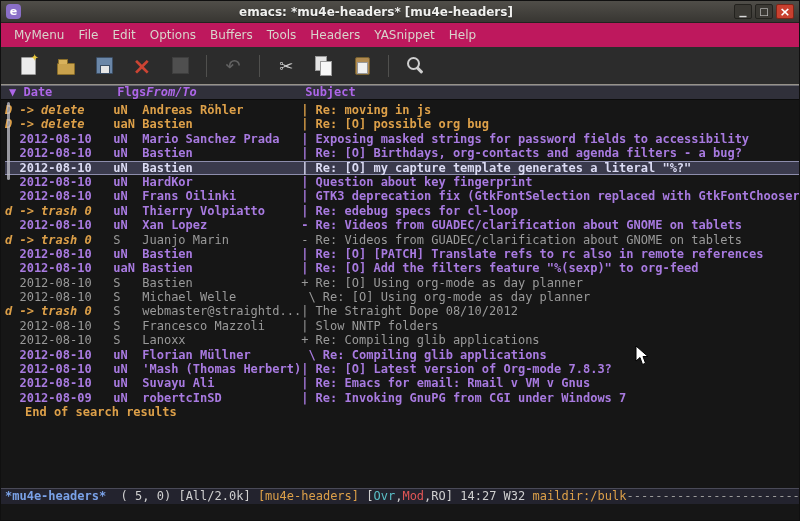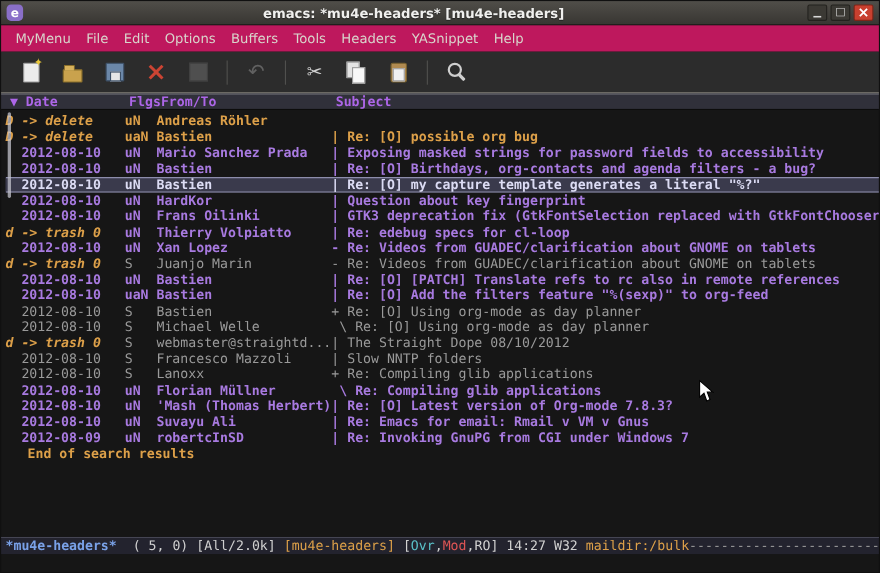--- a/index.html
+++ b/index.html
@@ -51,21 +51,21 @@
   .i-paste::before{content:"";width:13px;height:16px;background:#b08a50;border:1px solid #77602f;border-radius:2px;}
   .i-paste::after{content:"";position:absolute;width:9px;height:10px;background:#f0f0f0;border:1px solid #999;top:9px;}
   .i-search::before{content:"";width:9px;height:9px;border:2px solid #cfcfcf;border-radius:50%;position:absolute;top:4px;left:5px;}
   .i-search::after{content:"";width:3px;height:8px;background:#cfcfcf;position:absolute;left:16px;top:13px;transform:rotate(-45deg);border-radius:1px;}
 
   
   .headerline{height:15px;flex:0 0 15px;background:#30303a;border-top:1px solid #6a6a72;
               border-bottom:1px solid #0c0c0c;box-sizing:border-box;display:flex;
               font-family:"DejaVu Sans Mono",monospace;font-size:12px;line-height:13px;
               font-weight:bold;color:var(--header,#ad66e8);padding-left:8px;white-space:pre;}
-  .hc-date{width:15ch;}.hc-flags{width:4ch;}.hc-from{width:22ch;}.hc-subj{flex:1;}
+  .hc-date{width:15ch;}.hc-flags{width:4ch;}.hc-from{width:22ch;font-style:italic;}.hc-subj{flex:1;}
 
   
   .buffer{flex:0 0 388px;height:388px;background:#161616;position:relative;overflow:hidden;
           font-family:"DejaVu Sans Mono",monospace;font-size:12px;padding:3px 0 0 4px;box-sizing:border-box;}
   .row{display:flex;height:14.4px;line-height:14.4px;white-space:pre;}
   .c-flag{width:2ch;color:#a8a8a8;}
   .c-date{width:13ch;}
   .c-flags{width:4ch;}
   .c-from{width:22ch;overflow:hidden;}
   .c-subj{flex:1;overflow:hidden;}
@@ -141,21 +141,21 @@
 
   <div class="headerline">
     <span class="hc-date">▼ Date</span>
     <span class="hc-flags">Flgs</span>
     <span class="hc-from">From/To</span>
     <span class="hc-subj">Subject</span>
   </div>
 
   <div class="buffer">
     <div id="rows">
-        <div class="row deleted marked"><span class="c-flag">D</span><span class="c-date">-&gt; delete</span><span class="c-flags">uN</span><span class="c-from">Andreas Röhler</span></div>
+        <div class="row deleted marked"><span class="c-flag">D</span><span class="c-date">-&gt; delete</span><span class="c-flags">uN</span><span class="c-from">Andreas Röhler</span><span class="c-subj">| Re: moving in js</span></div>
         <div class="row deleted marked"><span class="c-flag">D</span><span class="c-date">-&gt; delete</span><span class="c-flags">uaN</span><span class="c-from">Bastien</span><span class="c-subj">| Re: [O] possible org bug</span></div>
         <div class="row unread"><span class="c-flag"></span><span class="c-date">2012-08-10</span><span class="c-flags">uN</span><span class="c-from">Mario Sanchez Prada</span><span class="c-subj">| Exposing masked strings for password fields to accessibility</span></div>
         <div class="row unread"><span class="c-flag"></span><span class="c-date">2012-08-10</span><span class="c-flags">uN</span><span class="c-from">Bastien</span><span class="c-subj">| Re: [O] Birthdays, org-contacts and agenda filters - a bug?</span></div>
         <div class="row selected"><span class="c-flag"></span><span class="c-date">2012-08-10</span><span class="c-flags">uN</span><span class="c-from">Bastien</span><span class="c-subj">| Re: [O] my capture template generates a literal "%?"</span></div>
         <div class="row unread"><span class="c-flag"></span><span class="c-date">2012-08-10</span><span class="c-flags">uN</span><span class="c-from">HardKor</span><span class="c-subj">| Question about key fingerprint</span></div>
         <div class="row unread"><span class="c-flag"></span><span class="c-date">2012-08-10</span><span class="c-flags">uN</span><span class="c-from">Frans Oilinki</span><span class="c-subj">| GTK3 deprecation fix (GtkFontSelection replaced with GtkFontChooser)</span></div>
         <div class="row unread marked"><span class="c-flag">d</span><span class="c-date">-&gt; trash 0</span><span class="c-flags">uN</span><span class="c-from">Thierry Volpiatto</span><span class="c-subj">| Re: edebug specs for cl-loop</span></div>
         <div class="row unread"><span class="c-flag"></span><span class="c-date">2012-08-10</span><span class="c-flags">uN</span><span class="c-from">Xan Lopez</span><span class="c-subj">- Re: Videos from GUADEC/clarification about GNOME on tablets</span></div>
         <div class="row read marked"><span class="c-flag">d</span><span class="c-date">-&gt; trash 0</span><span class="c-flags">S</span><span class="c-from">Juanjo Marin</span><span class="c-subj">- Re: Videos from GUADEC/clarification about GNOME on tablets</span></div>
         <div class="row unread"><span class="c-flag"></span><span class="c-date">2012-08-10</span><span class="c-flags">uN</span><span class="c-from">Bastien</span><span class="c-subj">| Re: [O] [PATCH] Translate refs to rc also in remote references</span></div>

